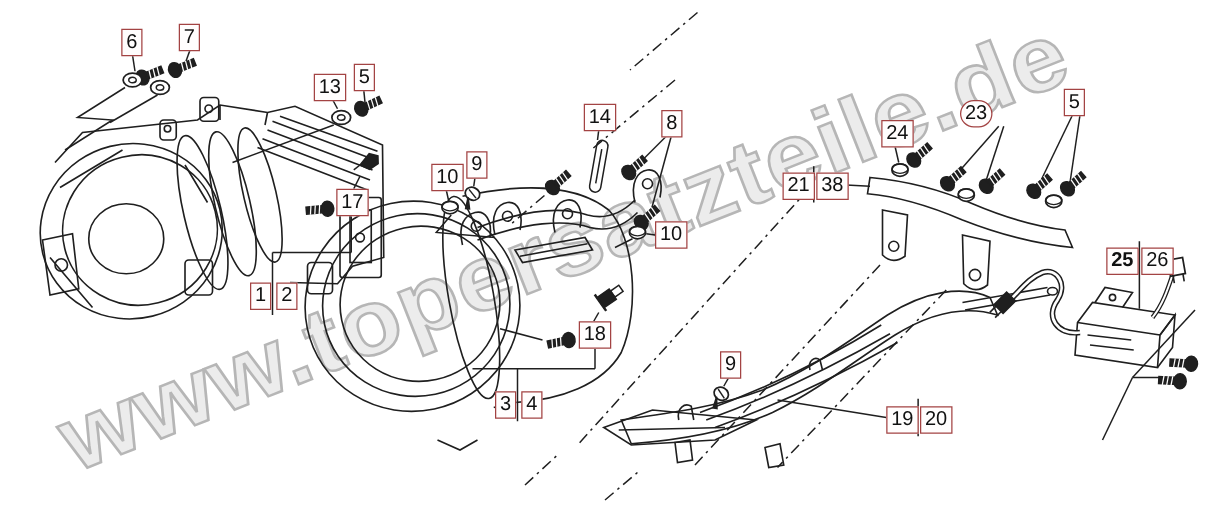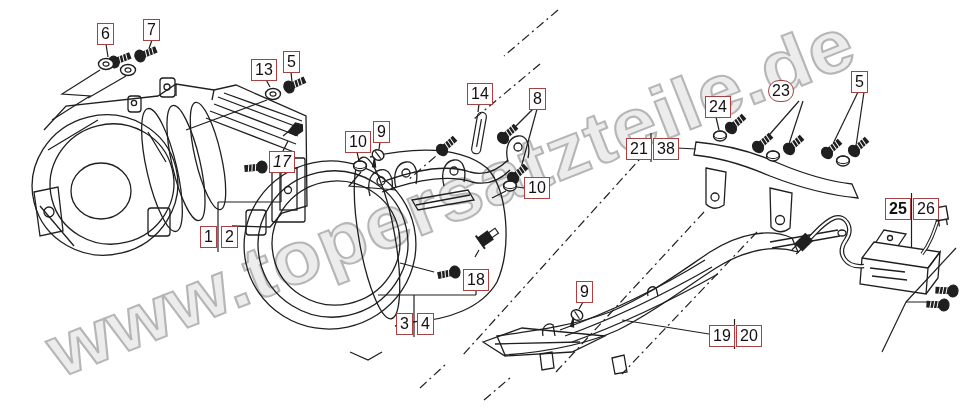--- a/index.html
+++ b/index.html
@@ -229,29 +229,29 @@
     <use href="#bolt" transform="translate(953,291) rotate(183)"></use>
     <use href="#bolt" transform="translate(944,305) rotate(183)"></use>
   </g>
 </svg>
 
 <div id="labels-layer">
       <div class="plabel" style="left: 97px; top: 23px;">6</div>
       <div class="plabel" style="left: 143px; top: 19px;">7</div>
       <div class="plabel" style="left: 251px; top: 59px;">13</div>
       <div class="plabel" style="left: 283px; top: 51px;">5</div>
-      <div class="plabel" style="left: 269px; top: 151px; font-style: italic;">17</div>
+      <div class="plabel" style="left: 269px; top: 151px;">17</div>
       <div class="plabel" style="left: 200px; top: 226px;">1</div>
       <div class="plabel" style="left: 221px; top: 226px;">2</div>
       <div class="plabel" style="left: 345px; top: 131px;">10</div>
       <div class="plabel" style="left: 373px; top: 121px;">9</div>
       <div class="plabel" style="left: 467px; top: 83px;">14</div>
       <div class="plabel" style="left: 529px; top: 88px;">8</div>
       <div class="plabel" style="left: 524px; top: 177px;">10</div>
-      <div class="plabel" style="left: 463px; top: 257px; margin-top: 12px;">18</div>
+      <div class="plabel" style="left: 463px; top: 257px;">18</div>
       <div class="plabel" style="left: 396px; top: 313px;">3</div>
       <div class="plabel" style="left: 417px; top: 313px;">4</div>
       <div class="plabel" style="left: 705px; top: 96px;">24</div>
       <div class="plabel" style="left: 768px; top: 80px; border-radius: 11px;">23</div>
       <div class="plabel" style="left: 851px; top: 71px;">5</div>
       <div class="plabel" style="left: 626px; top: 138px;">21</div>
       <div class="plabel" style="left: 653px; top: 138px;">38</div>
       <div class="plabel" style="left: 576px; top: 281px;">9</div>
       <div class="plabel" style="left: 709px; top: 325px;">19</div>
       <div class="plabel" style="left: 736px; top: 325px; text-align: right;">20</div>

